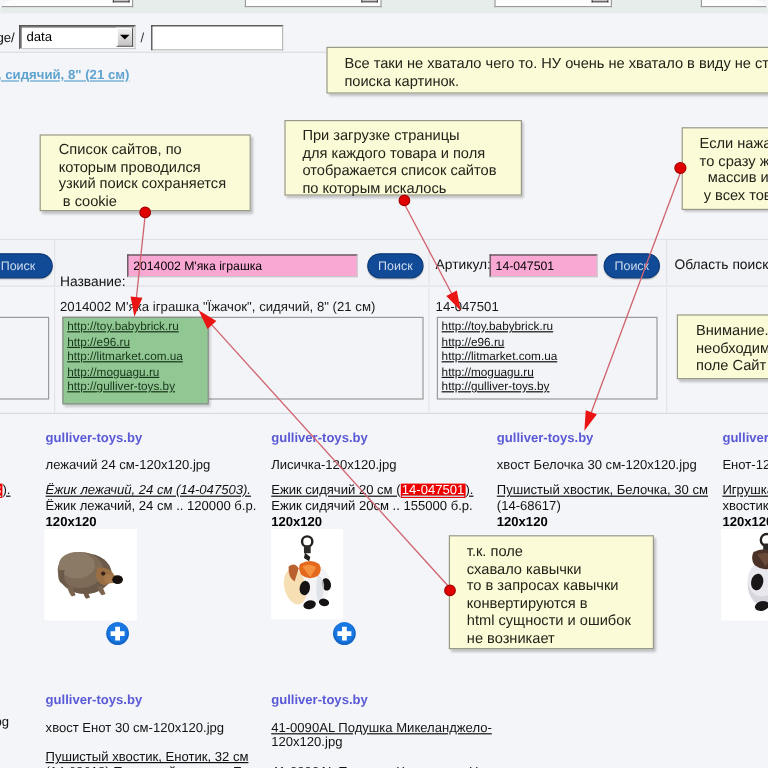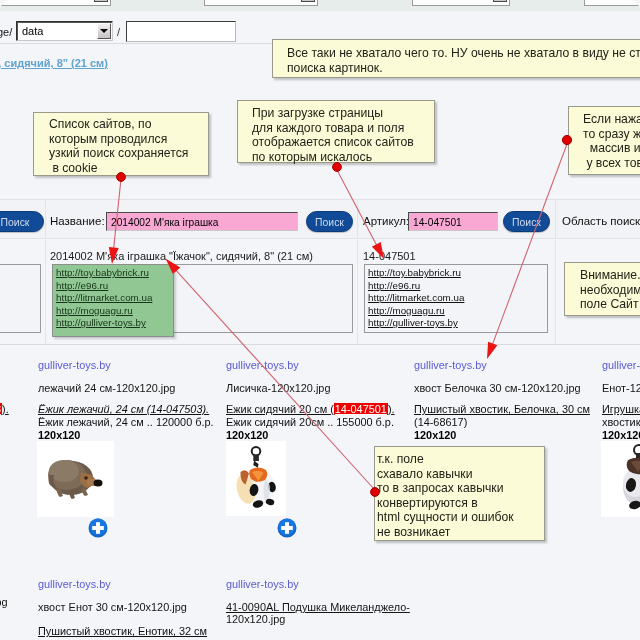--- a/index.html
+++ b/index.html
@@ -59,21 +59,21 @@
   .linkbox{position:absolute;box-sizing:border-box;border:1px solid #8d8d8d;
       padding:2px 3px;font-size:9.8px;line-height:12.5px;}
   .linkbox a{color:#1b3f1b;text-decoration:underline;display:block;white-space:nowrap;}
   .linkbox.green{background:#91c793;box-shadow:2px 2px 2px rgba(0,0,0,.18);}
   .linkbox.green a{color:#17351a;}
   .linkbox.plain{background:#f3f4f8;border-color:#9a9a9a;}
   .linkbox.plain a{color:#111;}
   .emptybox{position:absolute;box-sizing:border-box;border:1px solid #9a9a9a;background:#f3f4f8;}
 
   
-  .site{position:absolute;font-size:10.9px;color:#5a5ad6;white-space:nowrap;}
+  .site{position:absolute;font-size:10.9px;color:#5a5ad6;white-space:nowrap;font-weight:bold;}
   .fname{position:absolute;font-size:10.9px;color:#151515;white-space:nowrap;}
   .pname{position:absolute;font-size:10.9px;color:#111;text-decoration:underline;white-space:nowrap;}
   .pdesc{position:absolute;font-size:10.9px;color:#111;white-space:nowrap;}
   .psize{position:absolute;font-size:10.9px;color:#000;font-weight:bold;white-space:nowrap;}
   .hl{background:#ee0000;color:#fff;text-decoration:underline;padding:0 1px;}
   .photo{position:absolute;background:#fff;}
 
   
   .note{position:absolute;box-sizing:border-box;background:#fbfbd8;
       border:1px solid #9a9a8c;box-shadow:2px 2px 2px rgba(0,0,0,.22);
@@ -114,21 +114,21 @@
 
   <div class="abs" id="bluelink">", сидячий, 8" (21 см)</div>
 
   <div class="abs" id="searchband"></div>
   <div class="vdiv" style="left:45px;top:200px;height:39px;"></div>
   <div class="vdiv" style="left:357px;top:200px;height:39px;"></div>
   <div class="vdiv" style="left:555px;top:200px;height:39px;"></div>
 
   <div class="btn" style="left:-14px;top:211px;width:58px;">Поиск</div>
 
-  <div class="lbl" style="left:50px;top:215px;">Название:</div>
+  <div class="lbl" style="left:50px;top:229px;">Название:</div>
   <div class="tinput" style="left:106px;top:212px;width:192px;">
     <span>2014002 М'яка іграшка</span>
   </div>
   <div class="btn" style="left:306px;top:211px;width:47px;">Поиск</div>
 
   <div class="lbl" style="left:363px;top:215px;">Артикул:</div>
   <div class="tinput" style="left:408px;top:212px;width:90px;">
     <span>14-047501</span>
   </div>
   <div class="btn" style="left:503px;top:211px;width:47px;">Поиск</div>
@@ -266,21 +266,21 @@
 
   <div class="note" style="left:568px;top:106px;width:110px;height:69px;padding-left:14px;">Если нажа
 то сразу ж
   массив и
  у всех тов</div>
 
   <div class="note" style="left:564px;top:262px;width:110px;height:54px;padding-left:15px;">Внимание.
 необходим
 поле Сайт</div>
 
-  <div class="note" style="left:374px;top:446px;width:171px;height:95px;padding-left:2px;">т.к. поле
+  <div class="note" style="left:374px;top:446px;width:171px;height:95px;padding-left:14px;">т.к. поле
 схавало кавычки
 то в запросах кавычки
 конвертируются в
 html сущности и ошибок
 не возникает</div>
 
   <div class="fname" style="left:-10px;top:596px;">.jpg</div>
 
   <div class="site" style="left:38px;top:578px;">gulliver-toys.by</div>
   <div class="fname" style="left:38px;top:601px;">хвост Енот 30 см-120x120.jpg</div>

